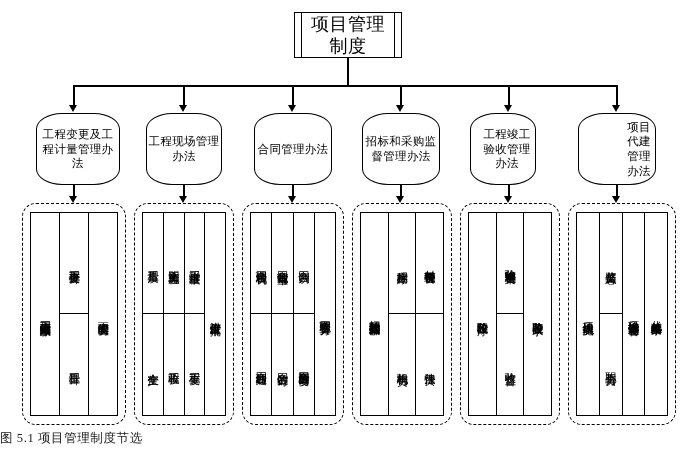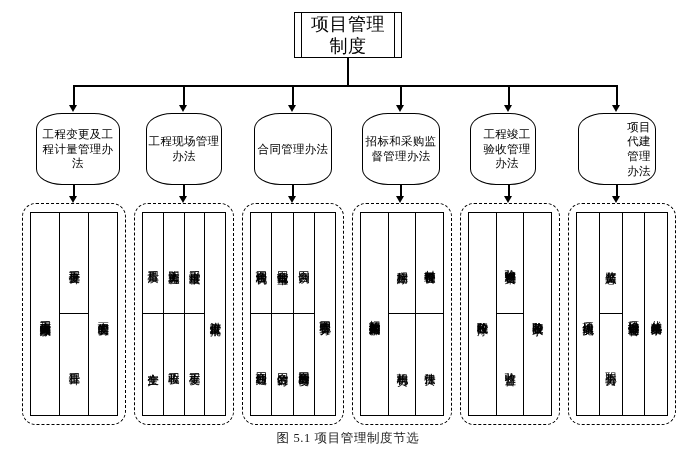--- a/index.html
+++ b/index.html
@@ -98,21 +98,20 @@
     position:absolute;
     width:0;height:0;
     border-left:4.6px solid transparent;
     border-right:4.6px solid transparent;
     border-top:7.5px solid #000;
   }
 
   
   .caption{
     position:absolute;left:0;right:0;top:430px;
-    text-align:center;
     font-size:12.5px;
     letter-spacing:.6px;
     color:#1a1a1a;
   }
   .wm{position:absolute;right:8px;text-align:right;}
   .wm1{
     top:423px;
     font-family:"Liberation Sans","DejaVu Sans",sans-serif;
     font-style:italic;font-weight:bold;
     font-size:14px;color:#2b2b2b;letter-spacing:.3px;

